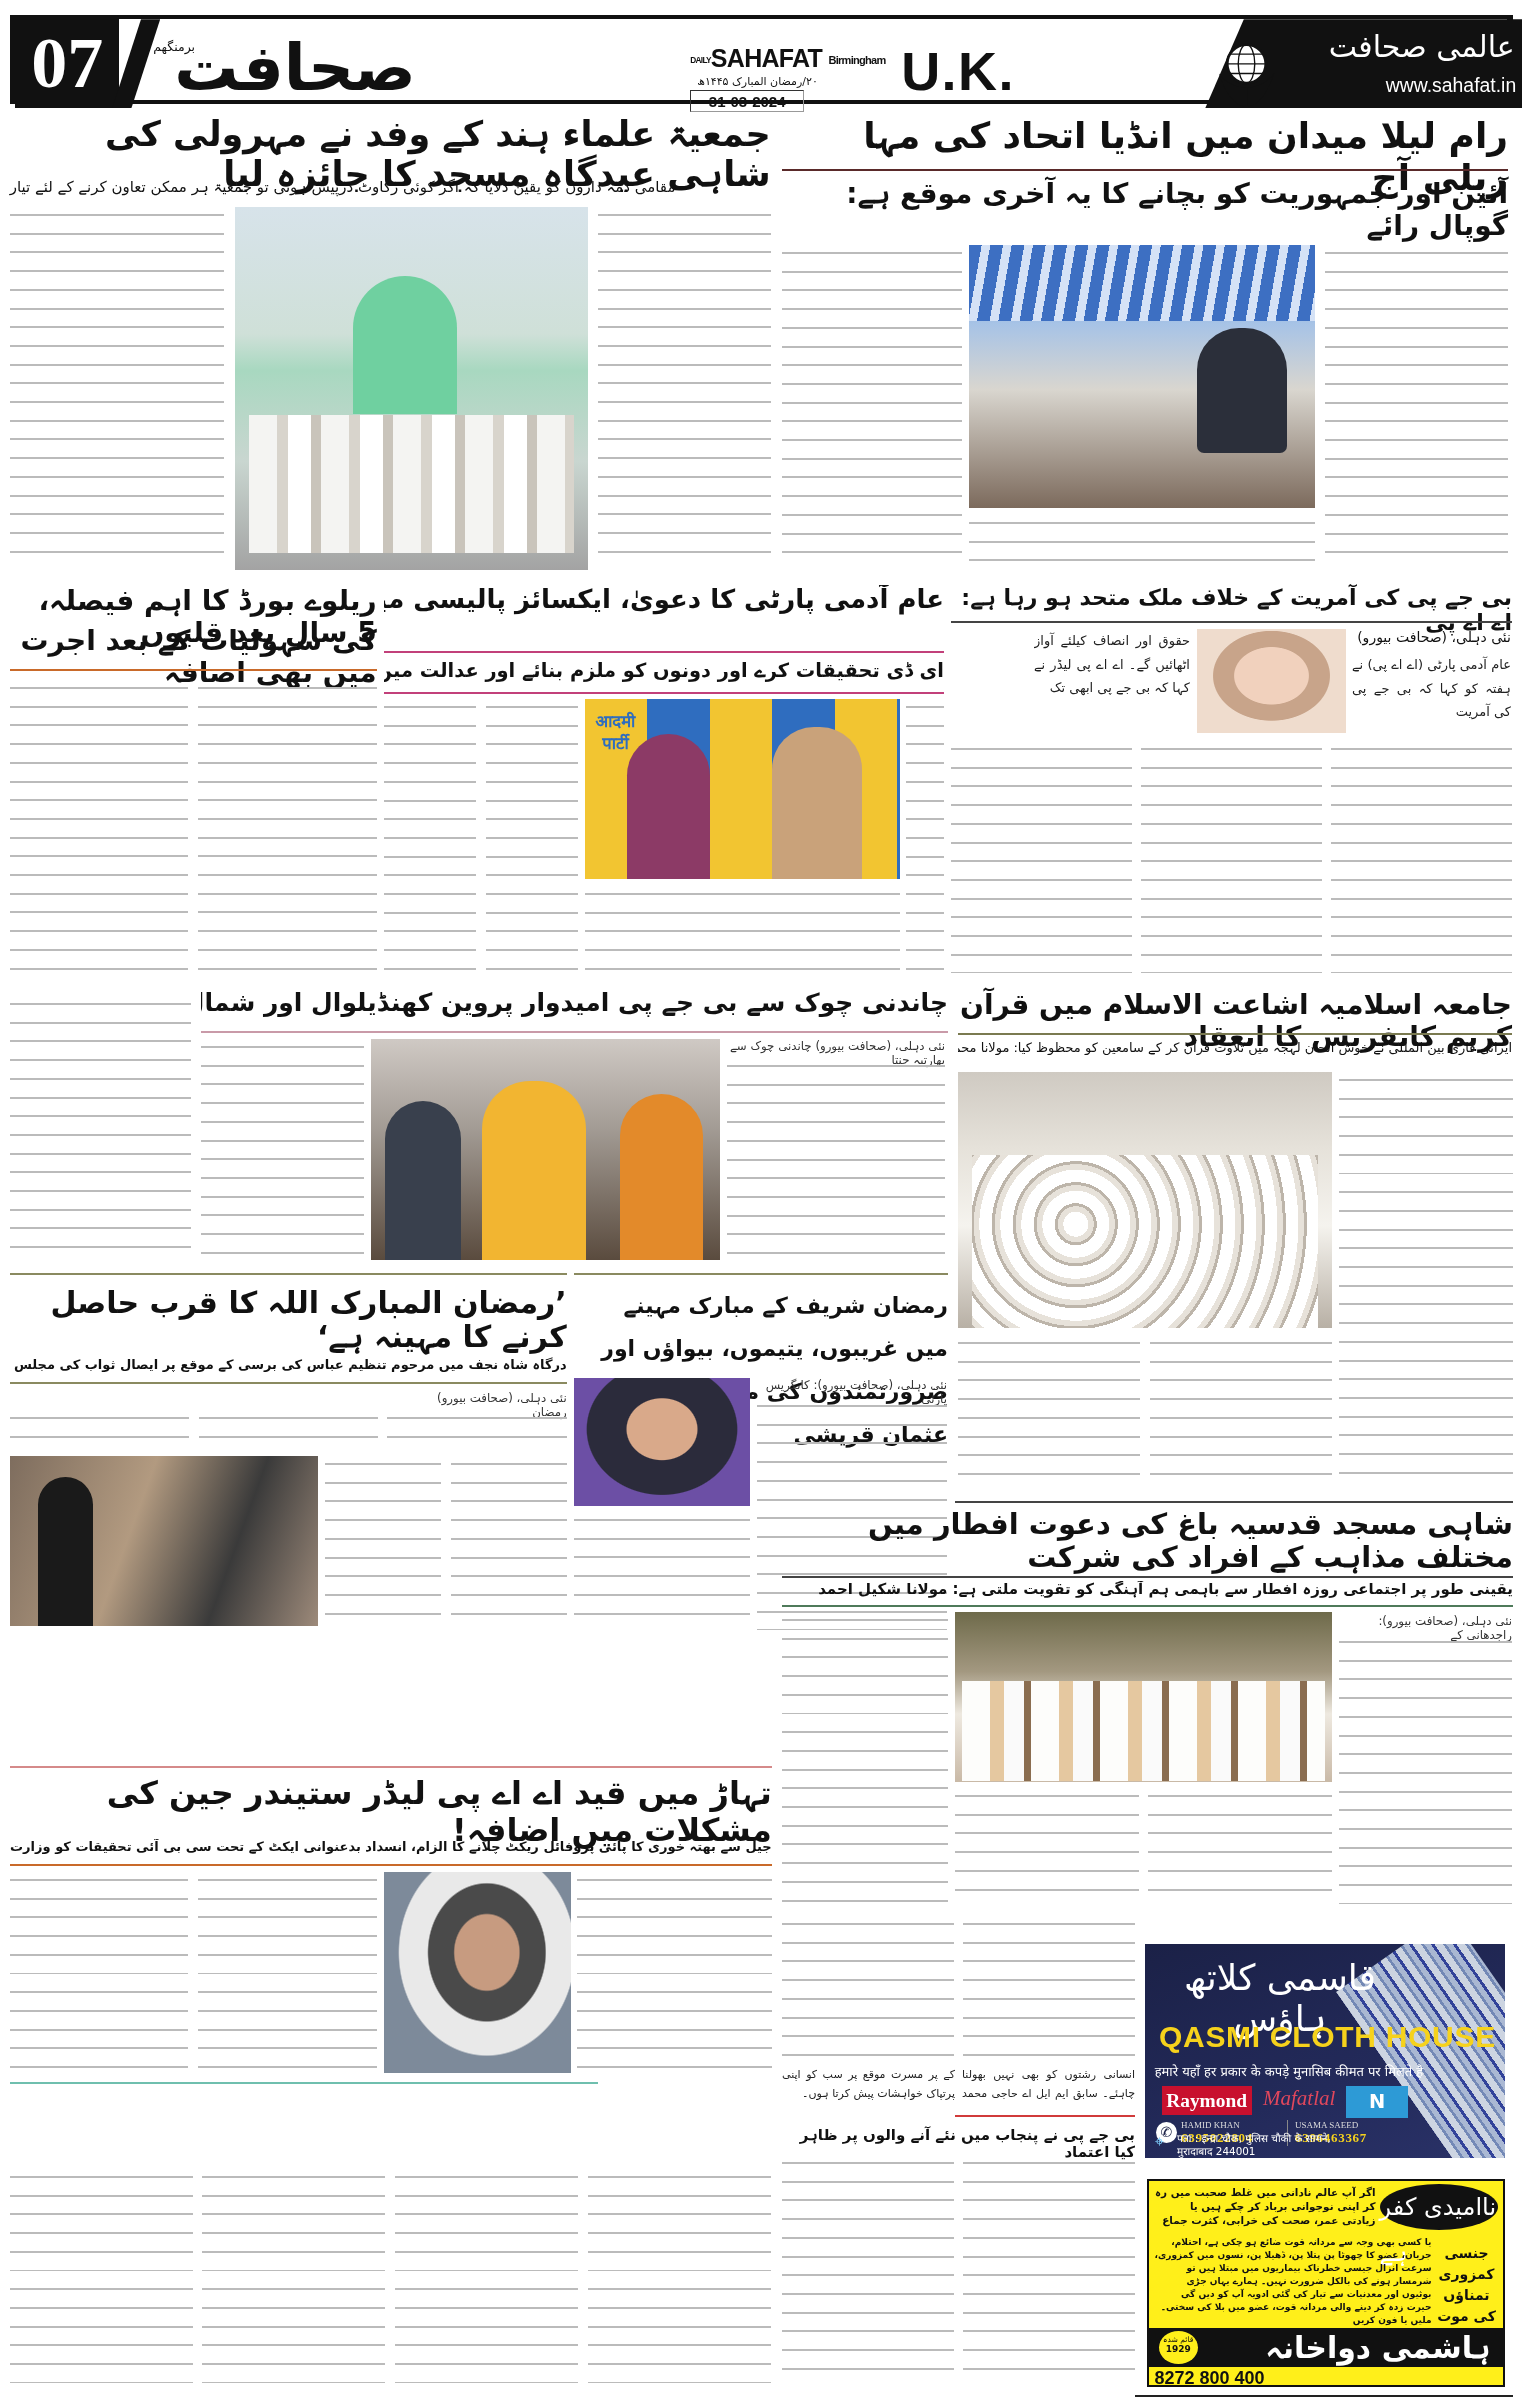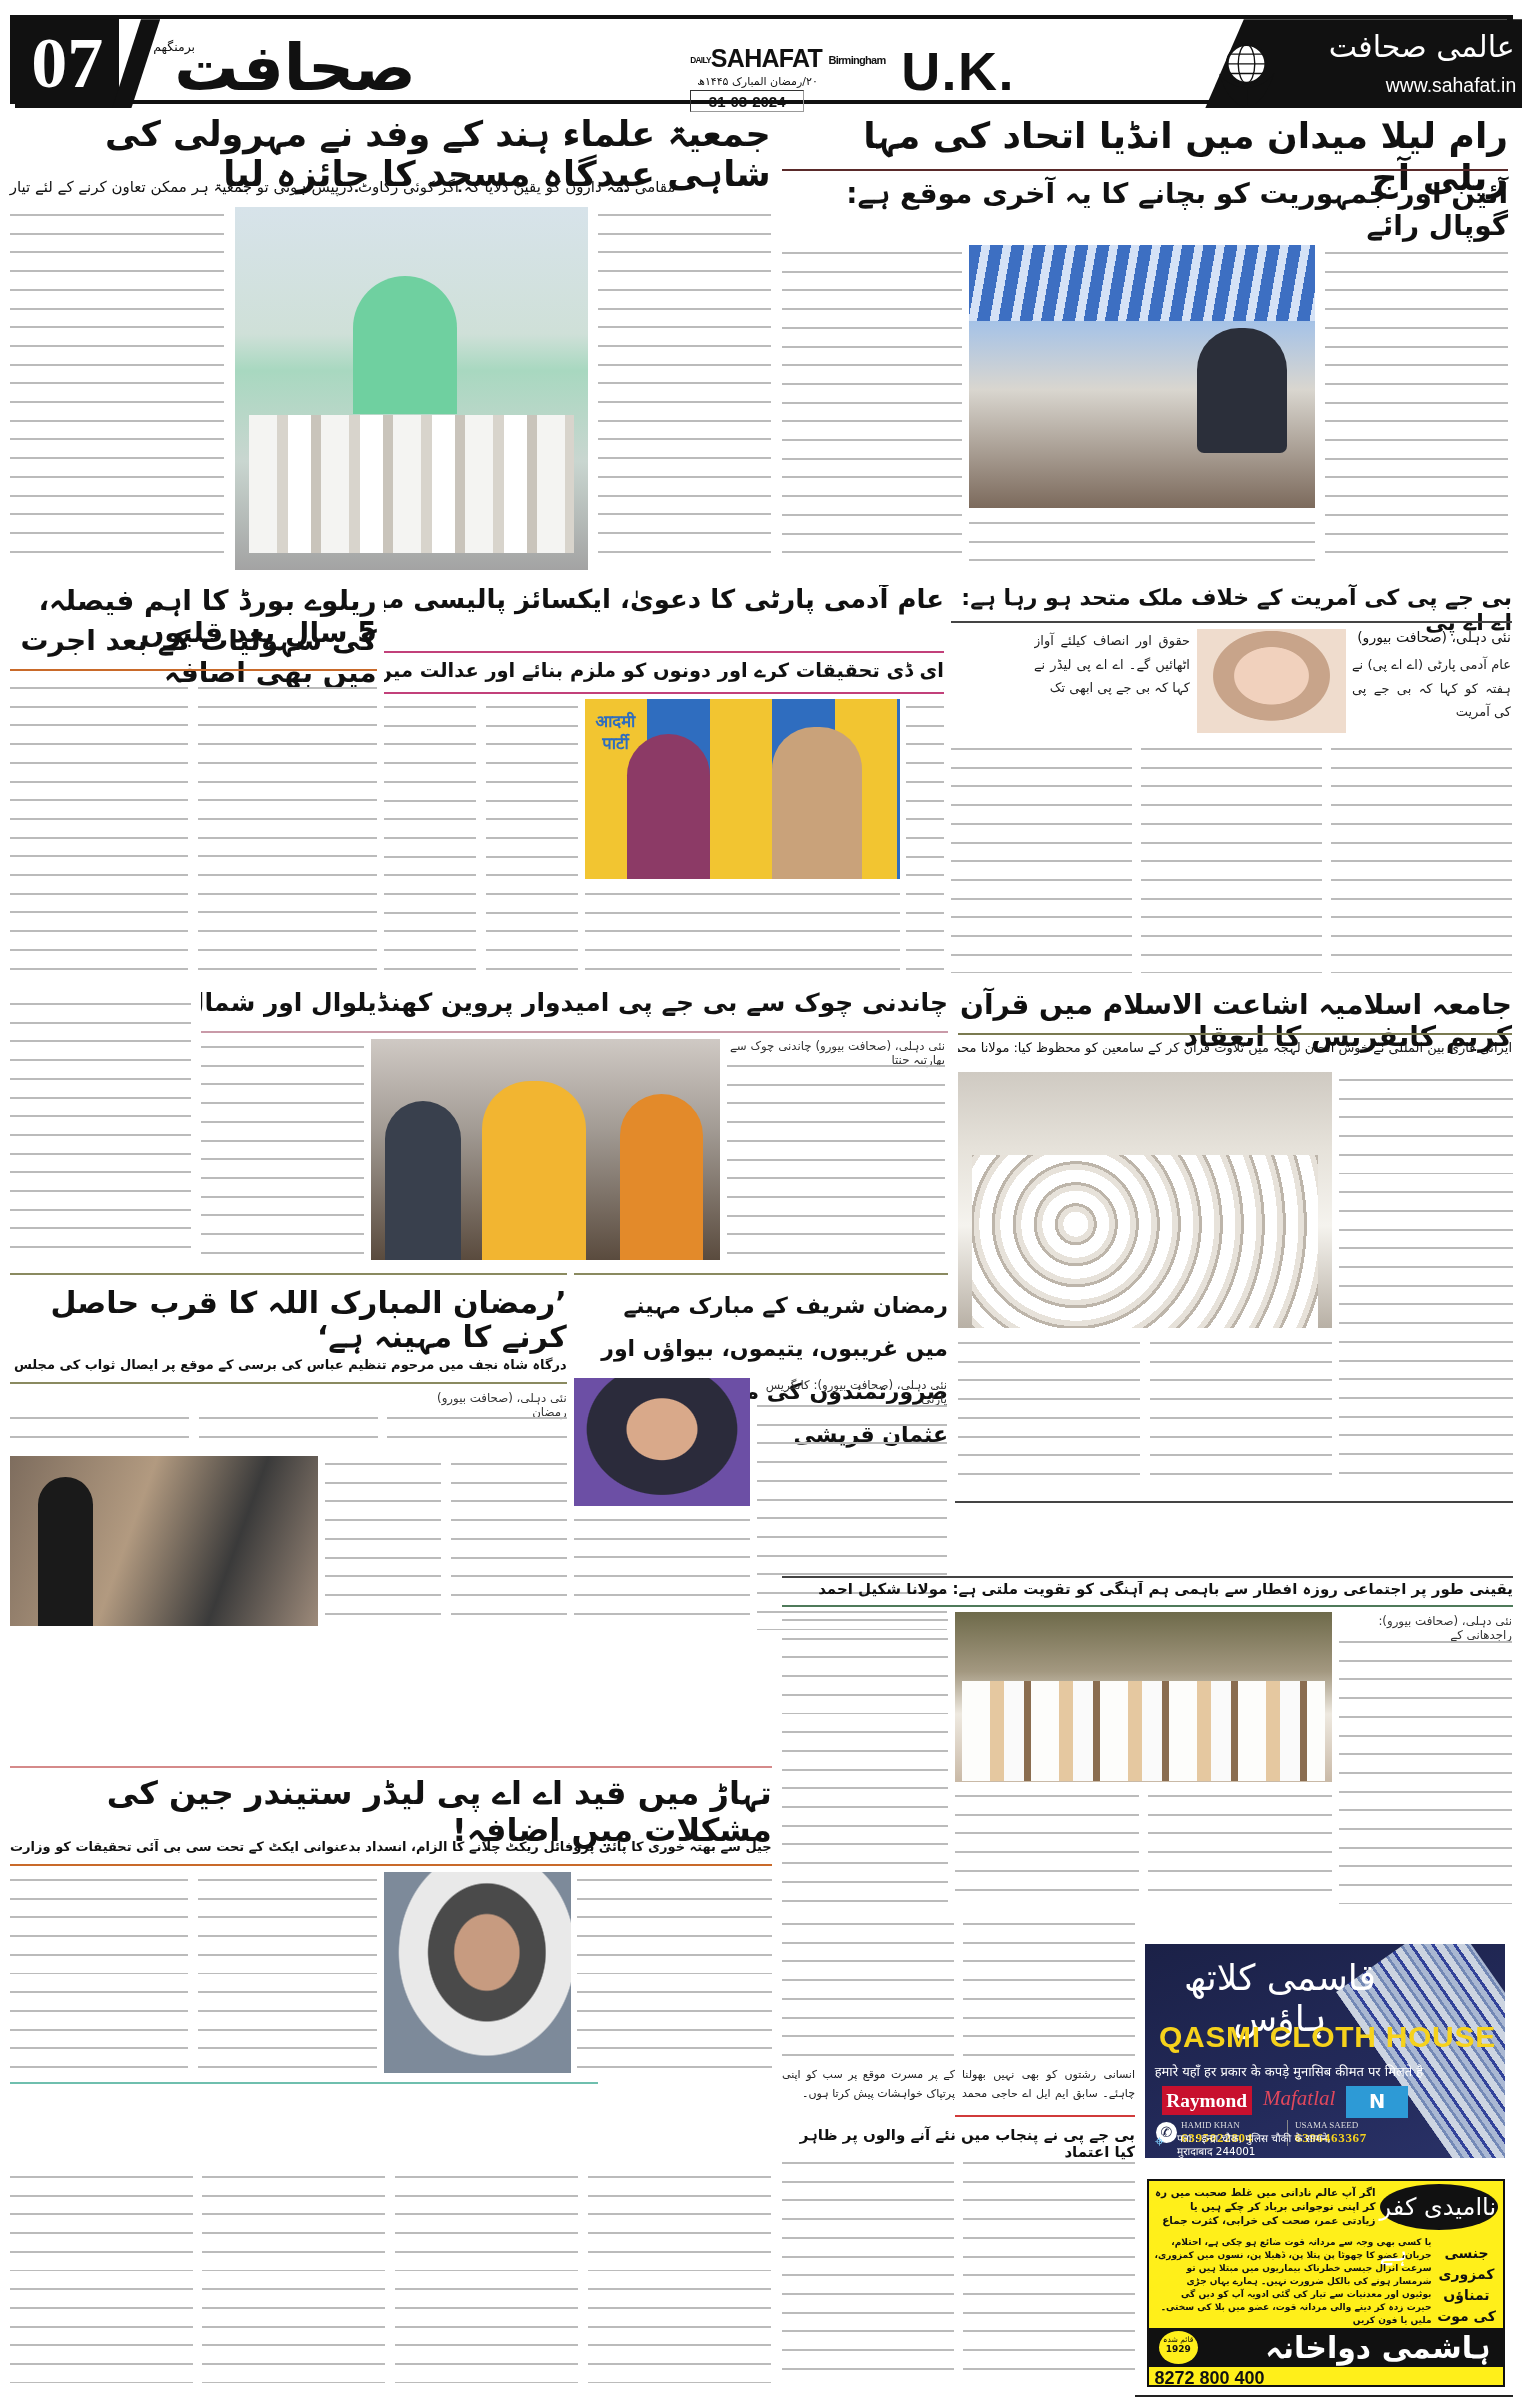--- a/index.html
+++ b/index.html
@@ -235,20 +235,21 @@
   <h1 class="hl abs" style="left:0; top:11px; width:374px; font-size:22px; line-height:43px;">رمضان شریف کے مبارک مہینے میں غریبوں، یتیموں، بیواؤں اور ضرورتمندوں کی مدد کریں: حاجی عثمان قریشی</h1>
   <div class="photo" style="left:0; top:105px; width:176px; height:128px;
         background: radial-gradient(ellipse at 50% 40%, #d9a98a 0 28%, #2b2b3b 29% 60%, #6c4fa5 61%);"></div>
   <div class="abs" style="left:183px; top:105px; width:190px; font-size:11.8px; direction:rtl; text-align:right; color:#333;">نئی دہلی، (صحافت بیورو): کانگریس پارٹی</div>
   <div class="body-text abs lines" style="left:183px; top:125px; width:190px; height:232px;"></div>
   <div class="body-text abs lines" style="left:0; top:239px; width:176px; height:118px;"></div>
 </section>
 
 <section class="abs" style="left:782px; top:1501px; width:731px; height:408px;">
   <div class="rule" style="left:173px; top:0; width:558px; background:#444;"></div>
+  <h1 class="hl abs" style="left:0; top:7px; width:731px; font-size:29px;">شاہی مسجد قدسیہ باغ کی دعوت افطار میں مختلف مذاہب کے افراد کی شرکت</h1>
   <div class="rule" style="left:0; top:75px; width:731px; background:#444;"></div>
   <h2 class="hl abs black-bold" style="left:0; top:80px; width:731px; font-size:15px; white-space:nowrap; overflow:hidden;">یقینی طور پر اجتماعی روزہ افطار سے باہمی ہم آہنگی کو تقویت ملتی ہے: مولانا شکیل احمد</h2>
   <div class="rule" style="left:0; top:104px; width:731px; background:#4f7a5a;"></div>
   <div class="photo" style="left:173px; top:111px; width:377px; height:170px;
         background: linear-gradient(to bottom,#6e6a4a 0%,#a39880 35%,#eee9e0 60%,#c9b9a6 100%);">
     <div class="abs" style="left:7px; top:69px; width:363px; height:100px; background:repeating-linear-gradient(90deg,#fdfdfb 0 28px,#e5c8a0 28px 42px,#fafafa 42px 62px,#8a6d50 62px 69px);"></div>
   </div>
   <div class="abs" style="left:557px; top:113px; width:173px; font-size:11.8px; direction:rtl; text-align:right; color:#333;">نئی دہلی، (صحافت بیورو): راجدھانی کے</div>
   <div class="body-text abs lines" style="left:557px; top:133px; width:173px; height:270px;"></div>
   <div class="body-text abs lines" style="left:0; top:111px; width:166px; height:291px;"></div>

